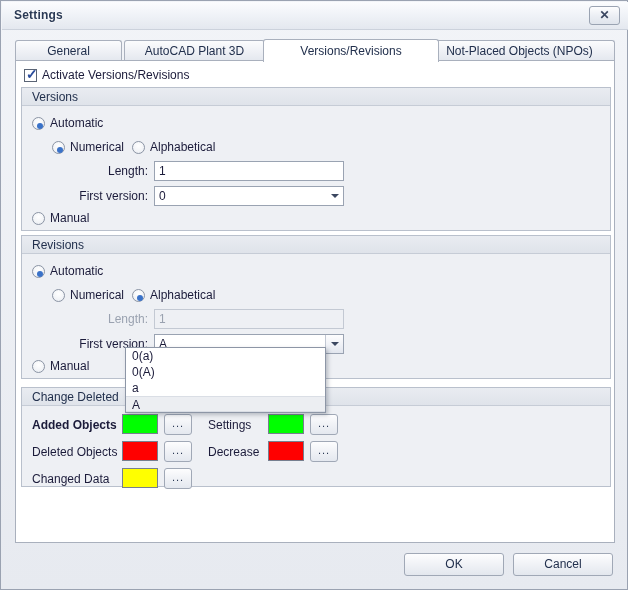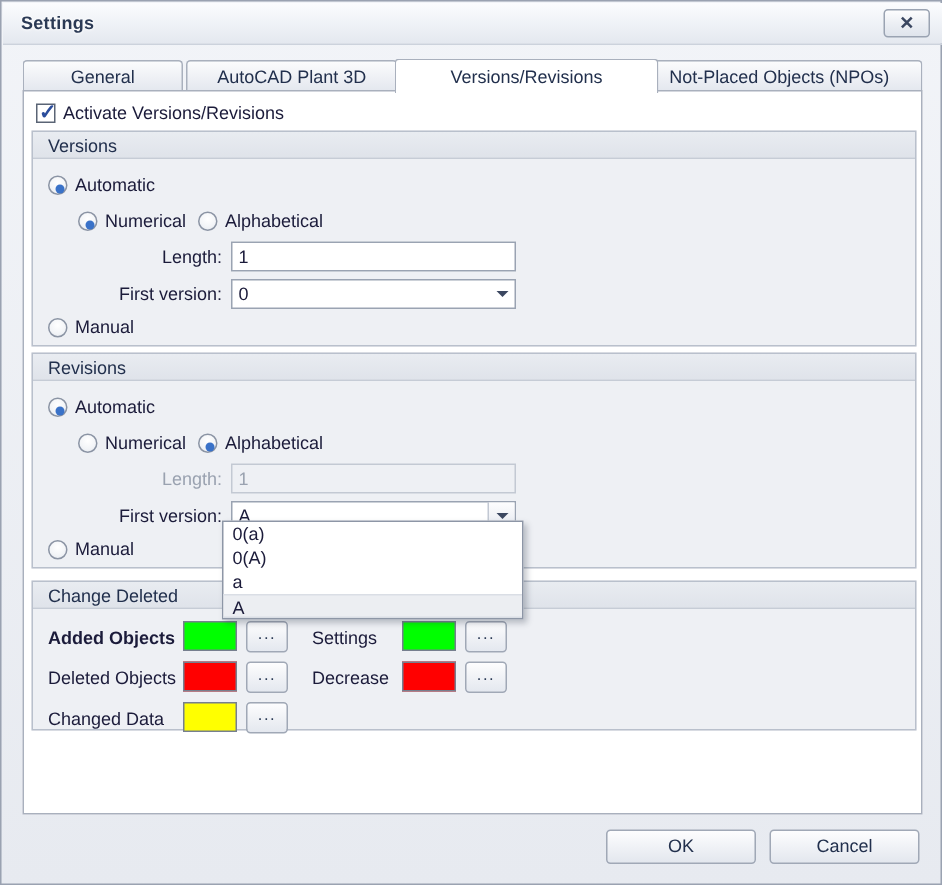--- a/index.html
+++ b/index.html
@@ -441,21 +441,21 @@
 
     <div class="color-label" style="left:186px; top:30px;">Settings</div>
     <div class="swatch" style="left: 246px; top: 26px; background: rgb(0, 255, 0);" id="sw-r0"></div>
     <div class="dots-btn" style="left:288px; top:26px;">...</div>
 
     <div class="color-label" style="left:186px; top:57px;">Decrease</div>
     <div class="swatch" style="left: 246px; top: 53px; background: rgb(255, 0, 0);" id="sw-r1"></div>
     <div class="dots-btn" style="left:288px; top:53px;">...</div>
   </div>
 
-  <div class="dropdown" id="first-version-dropdown" style="left:147px; top:346px; width:201px;">
+  <div class="dropdown" id="first-version-dropdown" style="left:124px; top:346px; width:201px;">
     <div class="dd-item">0(a)</div>
     <div class="dd-item">0(A)</div>
     <div class="dd-item">a</div>
     <div class="dd-item highlight">A</div>
   </div>
 
   <div class="dlg-btn" id="btn-ok">OK</div>
   <div class="dlg-btn" id="btn-cancel">Cancel</div>
 
 </div>

